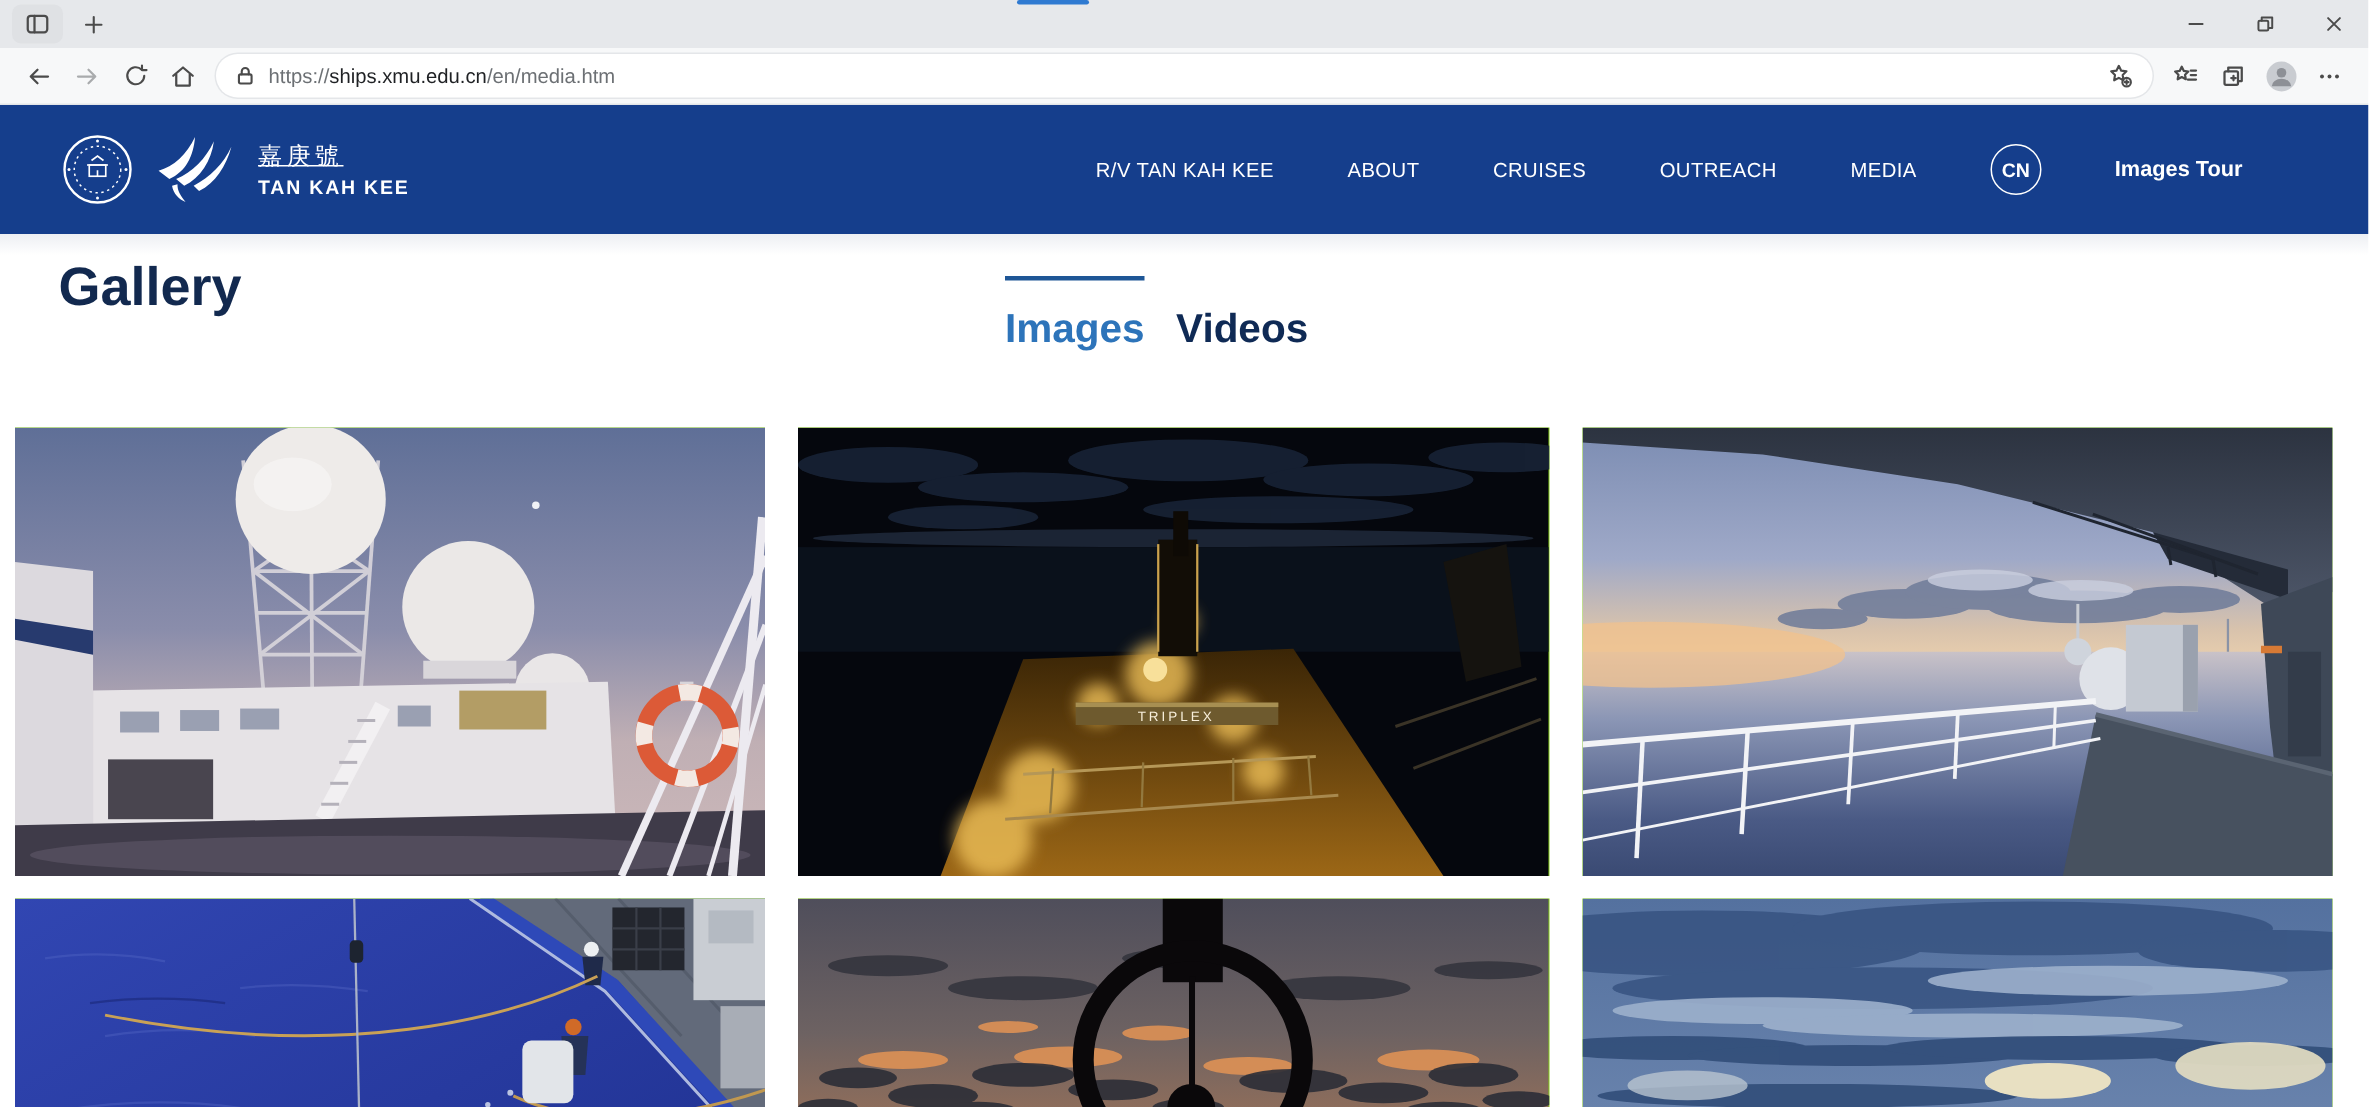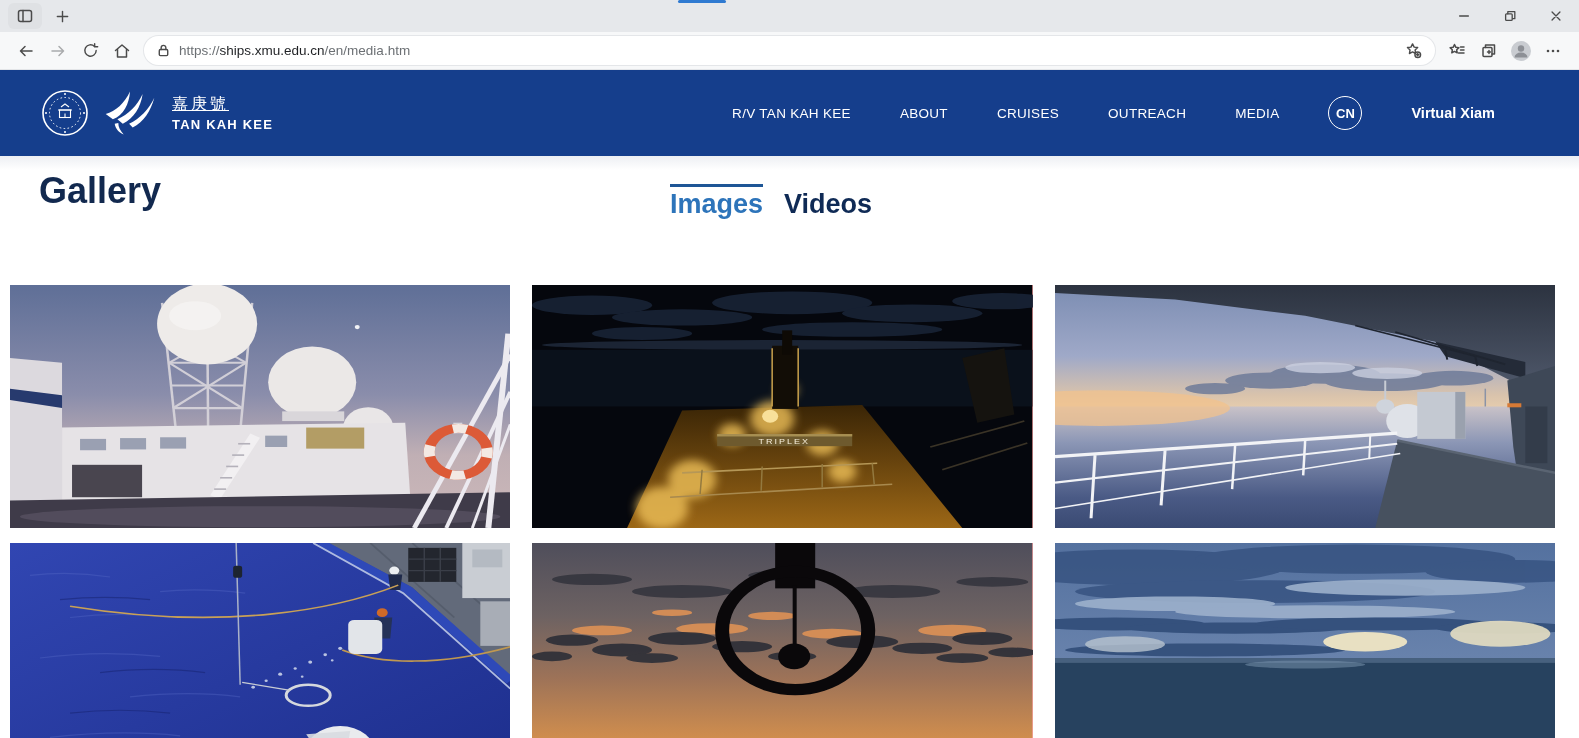--- a/index.html
+++ b/index.html
@@ -40,27 +40,27 @@
   .navlinks { margin-left:auto; display:flex; align-items:center; gap:49px; }
   .navlink  { color:#fff; font-size:13.5px; letter-spacing:.3px; cursor:pointer; white-space:nowrap; }
   .lang { width:34px; height:34px; border:1.5px solid #fff; border-radius:50%; color:#fff;
           font-size:13px; font-weight:bold; display:flex; align-items:center; justify-content:center; }
   .vtour { color:#fff; font-size:14.5px; font-weight:bold; white-space:nowrap; }
   .nav-shadow { height:14px; background:linear-gradient(#edeff3,#ffffff); }
 
   
   .page-title { position:absolute; left:39px; top:170px; font-size:36px; font-weight:bold; color:#12294f; }
   .tabs { position:absolute; left:670px; top:184px; display:flex; gap:21px; }
-  .ptab { font-size:27px; font-weight:bold; padding-top:2px; border-top:3px solid transparent; cursor:pointer; }
+  .ptab { font-size:27px; font-weight:bold; padding-top:17px; border-top:3px solid transparent; cursor:pointer; }
   .ptab.active   { color:#2d74ba; border-top-color:#1e5696; }
   .ptab.inactive { color:#0f2a55; }
 
   .grid { position:absolute; left:10px; top:285px; width:1545px;
           display:grid; grid-template-columns:repeat(3,1fr); gap:15px 22px; }
-  .photo { height:243px; position:relative; overflow:hidden; background:#fca5a5; cursor:pointer; }
+  .photo { height:299px; position:relative; overflow:hidden; background:#84cc16; cursor:pointer; }
   .photo svg { width:100%; height:100%; display:block; }
 </style>
 </head>
 <body>
 
 <div class="tabstrip">
   <div class="minibar"></div>
   <div class="ws-btn">
     <svg class="ic" width="18" height="18" viewBox="0 0 18 18">
       <rect x="2.5" y="3.5" width="13" height="11" rx="2"></rect>
@@ -181,21 +181,21 @@
       <div class="brand-en">TAN KAH KEE</div>
     </div>
   </div>
   <div class="navlinks">
     <span class="navlink">R/V TAN KAH KEE</span>
     <span class="navlink">ABOUT</span>
     <span class="navlink">CRUISES</span>
     <span class="navlink">OUTREACH</span>
     <span class="navlink">MEDIA</span>
     <span class="lang">CN</span>
-    <span class="vtour">Virtual Xiam</span>
+    <span class="vtour">Images Tour</span>
   </div>
 </div>
 <div class="nav-shadow"></div>
 
 <h1 class="page-title">Gallery</h1>
 
 <div class="tabs">
   <span class="ptab active">Images</span>
   <span class="ptab inactive">Videos</span>
 </div>

